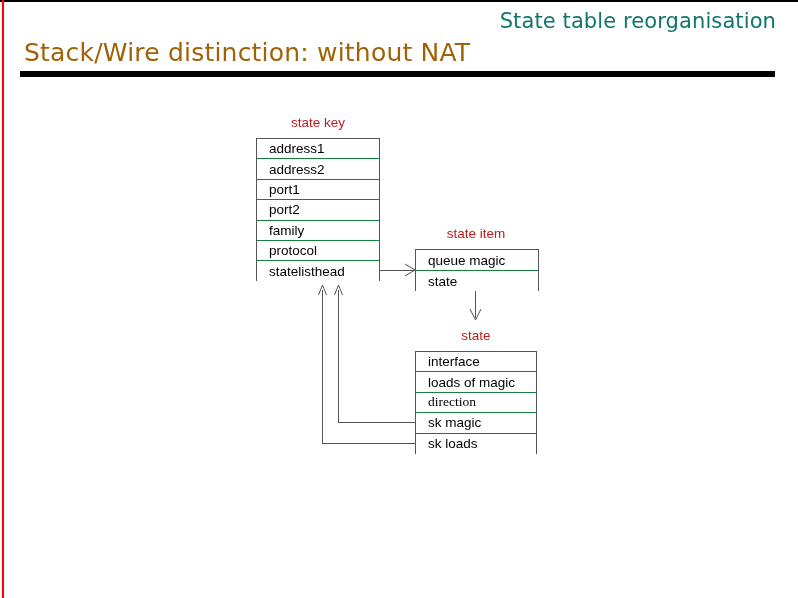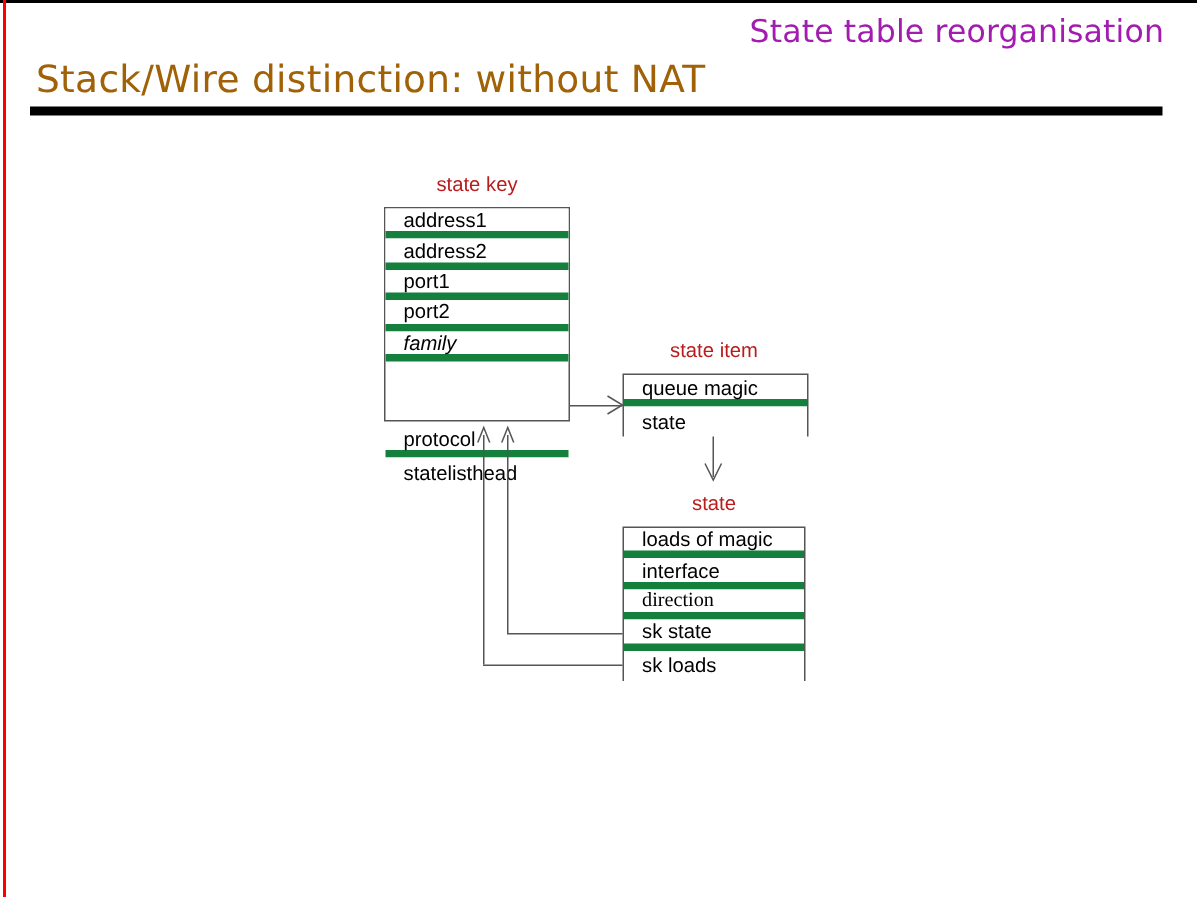--- a/index.html
+++ b/index.html
@@ -38,21 +38,21 @@
   }
   
   #deck-title {
     position: absolute;
     right: 22px; top: 9px;
     font-family: "DejaVu Sans", sans-serif;
     font-size: 21px;
     font-weight: 400;
     letter-spacing: 0.1px;
     white-space: nowrap;
-    color: #a21caf;
+    color: #0f766e;
   }
   #slide-title {
     position: absolute;
     left: 24px; top: 38px;
     font-family: "DejaVu Sans", sans-serif;
     font-size: 25px;
     font-weight: 400;
     letter-spacing: 0.2px;
     white-space: nowrap;
     color: #a16207;
@@ -69,21 +69,21 @@
   }
   .dia-box {
     position: absolute;
     border: 1px solid #555555;
     box-sizing: border-box;
     background: #ffffff;
   }
   .dia-row {
     position: relative;
     box-sizing: border-box;
-    border-bottom: 5px solid #15803d;
+    border-bottom: 1px solid #15803d;
     font-family: "Liberation Sans", sans-serif;
     font-size: 13.5px;
     color: #000000;
     padding-left: 12px;
     display: flex;
     align-items: center;
     white-space: nowrap;
     background: #ffffff;
   }
   .dia-row:last-child { border-bottom: none; }
@@ -116,39 +116,39 @@
   <div id="slide-title">Stack/Wire distinction: without NAT</div>
   <div id="header-rule"></div>
 
   <div class="dia-label" style="left:256px; top:115px; width:124px;">state key</div>
 
   <div class="dia-box" style="left:256px; top:138px; width:124px; height:143px;">
     <div class="dia-row" style="height:20.4px;">address1</div>
     <div class="dia-row" style="height:20.4px;">address2</div>
     <div class="dia-row" style="height:20.4px;">port1</div>
     <div class="dia-row" style="height:20.4px;">port2</div>
-    <div class="dia-row" style="height:20.4px;font-style:italic;">family</div>
-    <div class="dia-row" style="height:20.4px;margin-top:44px;">protocol</div>
+    <div class="dia-row" style="height:20.4px;">family</div>
+    <div class="dia-row" style="height:20.4px;">protocol</div>
     <div class="dia-row" style="height:20.4px;">statelisthead</div>
   </div>
 
   <div class="dia-label" style="left:415px; top:226px; width:122px;">state item</div>
 
   <div class="dia-box" style="left:415px; top:249px; width:124px; height:42px;">
     <div class="dia-row" style="height:21px;">queue magic</div>
     <div class="dia-row" style="height:21px;">state</div>
   </div>
 
   <div class="dia-label" style="left:415px; top:328px; width:122px;">state</div>
 
   <div class="dia-box" style="left:415px; top:351px; width:122px; height:103px;">
+    <div class="dia-row" style="height:20.4px;">interface</div>
     <div class="dia-row" style="height:20.4px;">loads of magic</div>
-    <div class="dia-row" style="height:20.4px;">interface</div>
     <div class="dia-row" style="height:20.4px;font-family:Liberation Serif, serif;">direction</div>
-    <div class="dia-row" style="height:20.4px;">sk state</div>
+    <div class="dia-row" style="height:20.4px;">sk magic</div>
     <div class="dia-row" style="height:20.4px;">sk loads</div>
   </div>
 
   <div class="line-h" style="left:380px; top:270px; width:35px;"></div>
   <svg class="arrow-svg" style="left:404px; top:263px;" width="14" height="14" viewBox="0 0 14 14">
     <path d="M 1 1 L 11 7 L 1 13" fill="none" stroke="#555555" stroke-width="1"></path>
   </svg>
 
   <div class="line-v" style="left:475px; top:291px; height:27px;"></div>
   <svg class="arrow-svg" style="left:469px; top:308px;" width="13" height="14" viewBox="0 0 13 14">

